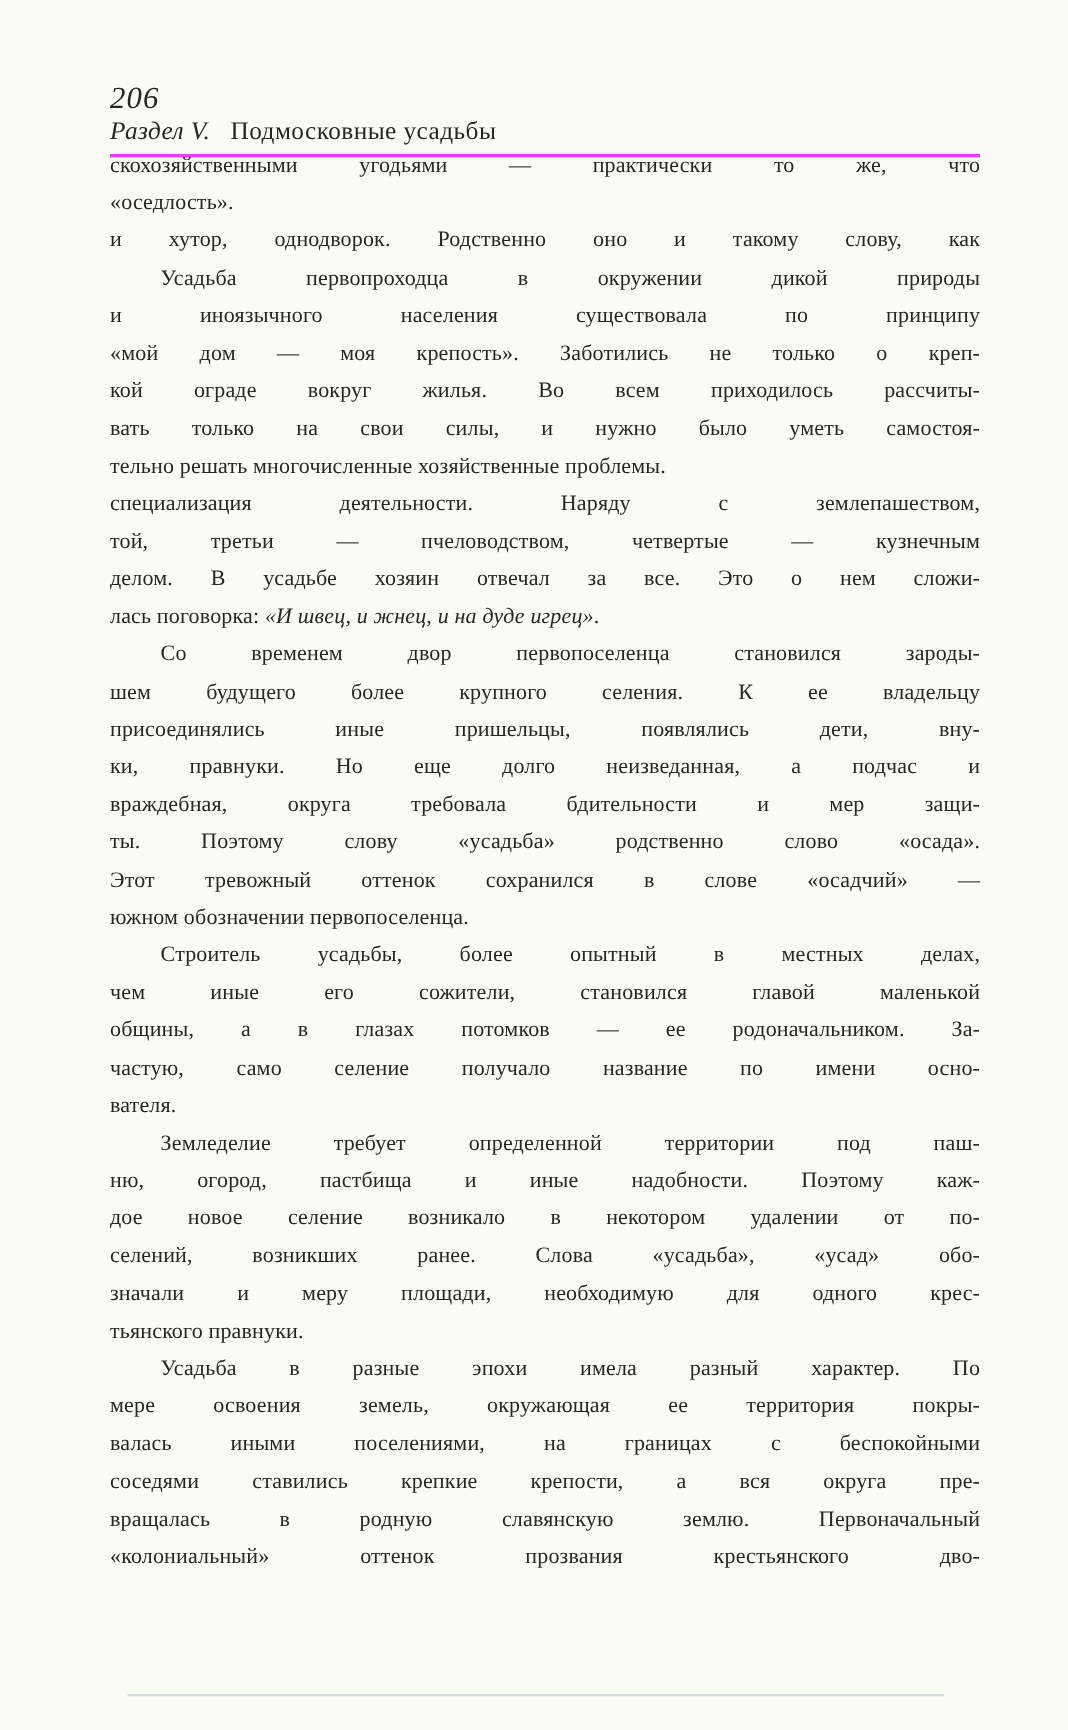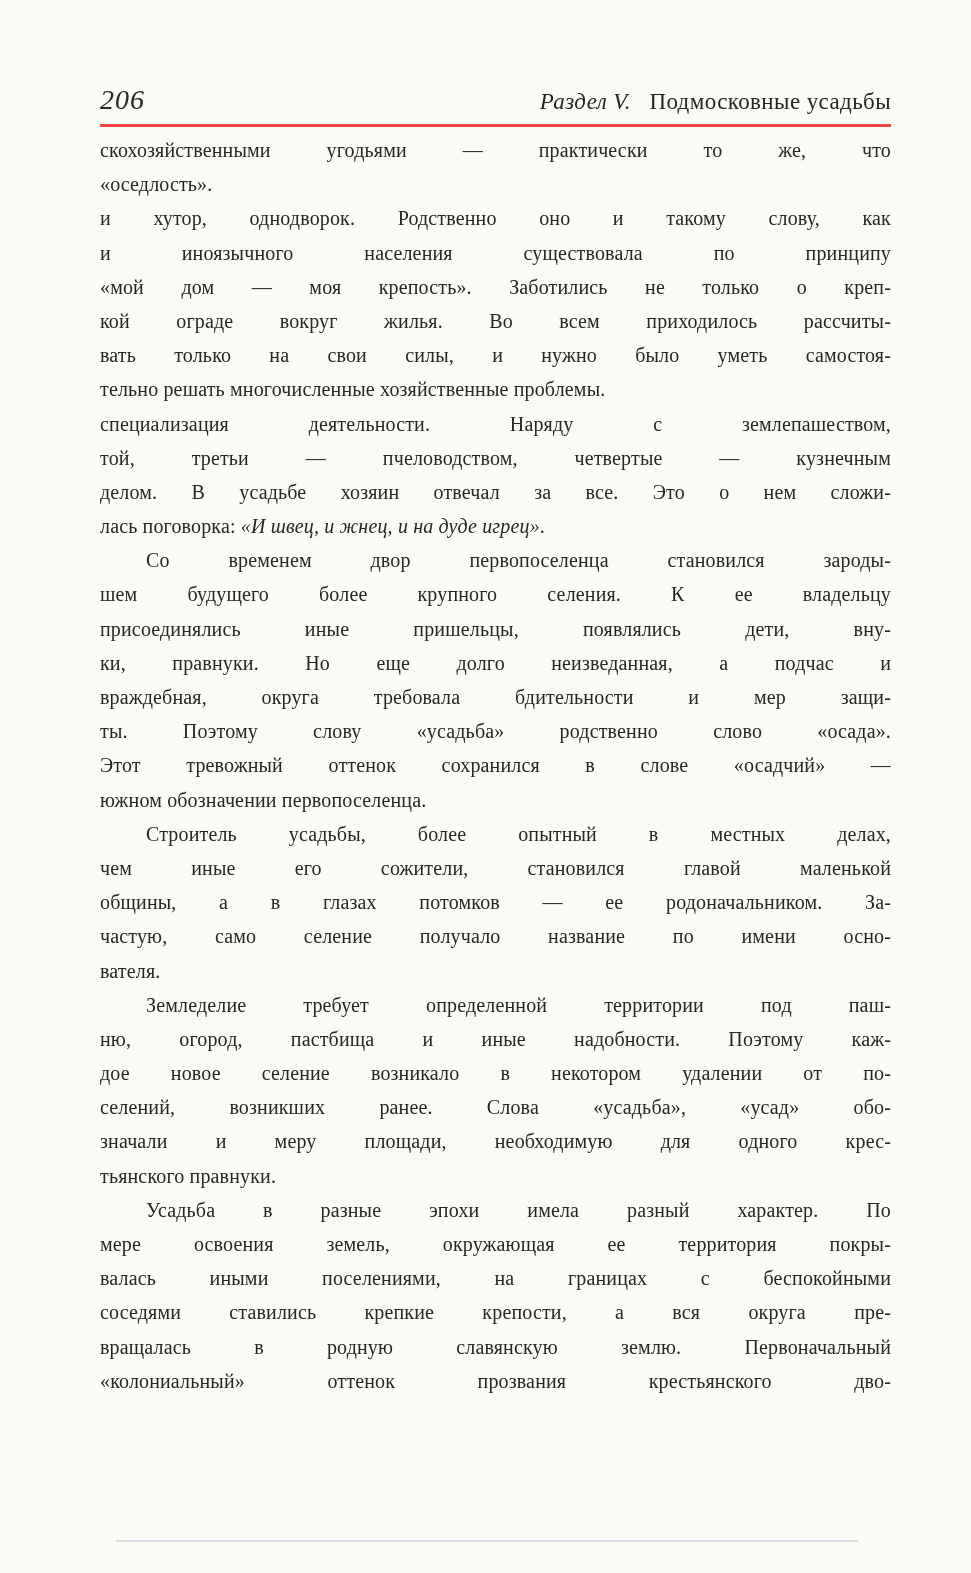--- a/index.html
+++ b/index.html
@@ -15,28 +15,29 @@
     position: relative;
     overflow: hidden;
   }
   .page {
     position: absolute;
     inset: 0;
   }
   
   .running-head {
     position: absolute;
-    top: 84px;
+    top: 74px;
     left: 100px;
     width: 791px;
     display: flex;
     justify-content: space-between;
     align-items: baseline;
     padding-bottom: 8px;
-    border-bottom: 3px solid #ef4444;
+    border-bottom: 3px solid #d946ef;
+    flex-direction: column;
   }
   .page-number {
     font-style: italic;
     font-size: 28px;
     letter-spacing: 1px;
   }
   .head-title {
     font-size: 23px;
     letter-spacing: 0.4px;
   }
@@ -92,20 +93,21 @@
     </span>
   </div>
 
   <div class="text-block">
       <div class="paragraph">
         <div class="line">скохозяйственными угодьями — практически то же, что</div>
         <div class="line end">«оседлость».</div>
         <div class="line">и хутор, однодворок. Родственно оно и такому слову, как</div>
       </div>
       <div class="paragraph">
+        <div class="line indent">Усадьба первопроходца в окружении дикой природы</div>
         <div class="line">и иноязычного населения существовала по принципу</div>
         <div class="line">«мой дом — моя крепость». Заботились не только о креп-</div>
         <div class="line">кой ограде вокруг жилья. Во всем приходилось рассчиты-</div>
         <div class="line">вать только на свои силы, и нужно было уметь самостоя-</div>
         <div class="line end">тельно решать многочисленные хозяйственные проблемы.</div>
       </div>
       <div class="paragraph">
         <div class="line">специализация деятельности. Наряду с землепашеством,</div>
         <div class="line">той, третьи — пчеловодством, четвертые — кузнечным</div>
         <div class="line">делом. В усадьбе хозяин отвечал за все. Это о нем сложи-</div>

